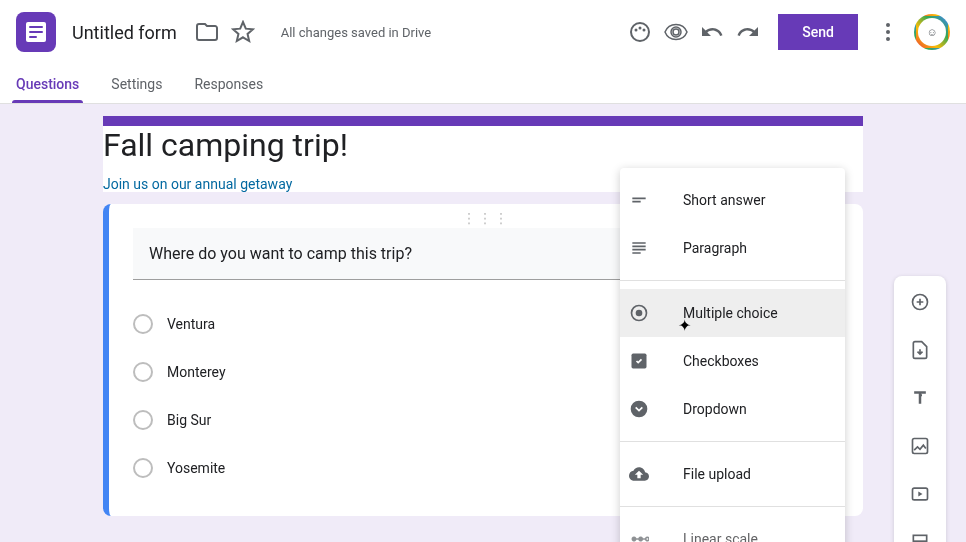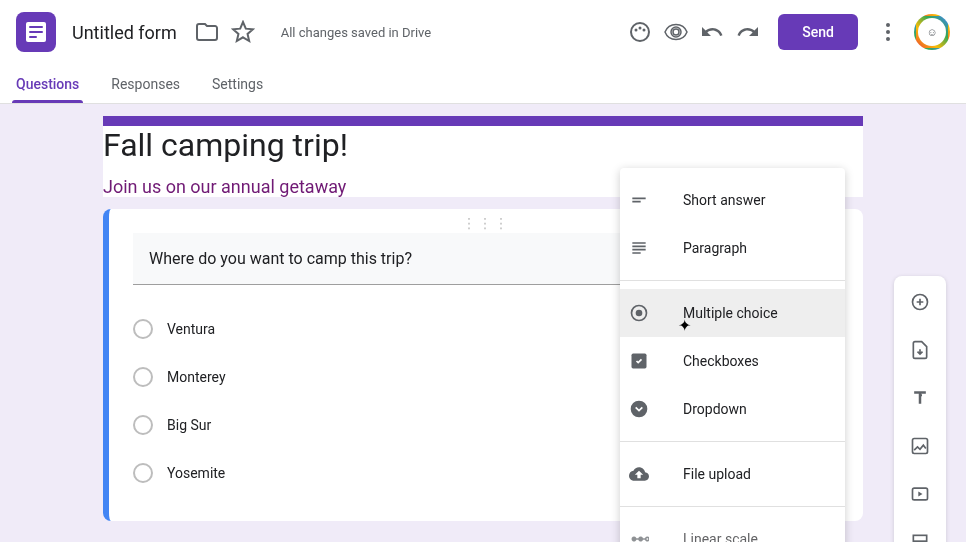--- a/index.html
+++ b/index.html
@@ -7,35 +7,35 @@
 
 .header { background: #fff; height: 64px; display: flex; align-items: center; padding: 0 16px; }
 .logo { width: 40px; height: 40px; background: #673ab7; border-radius: 8px; display: flex; align-items: center; justify-content: center; margin-right: 16px; }
 .logo-inner { width: 20px; height: 20px; background: #fff; border-radius: 2px; display:flex; flex-direction:column; justify-content:space-around; padding:3px; }
 .logo-line { height:2px; background:#673ab7; border-radius:1px; }
 .logo-line.short { width:60%; }
 .form-title { font-size: 18px; color: #202124; margin-right: 12px; }
 .hdr-icon { width: 24px; height: 24px; display: flex; align-items: center; justify-content: center; color: #5f6368; margin: 0 6px; cursor: pointer; }
 .saved-text { font-size: 13px; color: #5f6368; margin-left: 20px; }
 .spacer { flex: 1; }
-.send-btn { background: #673ab7; color: #fff; border: none; padding: 10px 24px; border-radius: 6px; font-size: 14px; font-weight: 500; margin: 0 12px; cursor: pointer; }
+.send-btn { background: #673ab7; color: #fff; border: none; padding: 10px 24px; border-radius: 0; font-size: 14px; font-weight: 500; margin: 0 12px; cursor: pointer; }
 .avatar { width: 36px; height: 36px; border-radius: 50%; border: 2px solid transparent; background: linear-gradient(45deg,#ea4335,#fbbc05,#34a853,#4285f4); padding: 2px; margin-left: 8px; }
 .avatar-inner { width:100%; height:100%; border-radius:50%; background:#fff; display:flex; align-items:center; justify-content:center; font-size:11px; color:#5f6368; }
 
 .tabs { background: #fff; height: 40px; display: flex; align-items: center; border-bottom: 1px solid #e0e0e0; }
 .tab { padding: 0 16px; height: 100%; display: flex; align-items: center; font-size: 14px; color: #5f6368; cursor: pointer; position: relative; }
 .tab.active { color: #673ab7; font-weight: 500; }
 .tab.active::after { content:''; position:absolute; bottom:0; left:12px; right:12px; height:3px; background:#673ab7; border-radius:3px 3px 0 0; }
 
 .canvas { padding: 12px 0 0 0; height: calc(100% - 104px); overflow: hidden; display: flex; justify-content: center; }
 .form-col { width: 760px; }
 
 .title-card { background: #fff; border-radius: 0; border-top: 10px solid #673ab7; margin-bottom: 12px; }
 .title-main { font-size: 32px; color: #202124; margin-bottom: 12px; }
-.title-desc { font-size: 18px; color: #701a75; }
+.title-desc { font-size: 14px; color: #0369a1; }
 
 .q-card { background: #fff; border-radius: 8px; border-left: 6px solid #4285f4; padding: 24px; position: relative; }
 .drag { position:absolute; top:6px; left:50%; transform:translateX(-50%); color:#bdbdbd; font-size:14px; letter-spacing:2px; }
 .q-row { display:flex; align-items:flex-start; gap:4px; }
 .q-input-wrap { flex:1; background:#f8f9fa; padding: 16px; border-bottom:1px solid #9e9e9e; }
 .q-input { font-size:16px; color:#202124; }
 .img-btn { width:40px; height:40px; display:flex; align-items:center; justify-content:center; color:#5f6368; cursor:pointer; }
 .options { margin-top:20px; }
 .opt { display:flex; align-items:center; height:48px; }
 .radio { width:20px; height:20px; border:2px solid #bdbdbd; border-radius:50%; margin-right:14px; }
@@ -110,22 +110,22 @@
         <circle cx="12" cy="19" r="2"></circle>
       </svg>
     </div>
   <div class="avatar">
       <div class="avatar-inner">☺</div>
     </div>
 </div>
 
 <div class="tabs">
   <div class="tab active">Questions</div>
+  <div class="tab">Settings</div>
   <div class="tab">Responses</div>
-  <div class="tab">Settings</div>
 </div>
 
 <div class="canvas">
   <div class="form-col">
     <div class="title-card">
       <div class="title-main">Fall camping trip!</div>
       <div class="title-desc">Join us on our annual getaway</div>
     </div>
     <div class="q-card">
       <div class="drag">⋮⋮⋮</div>

